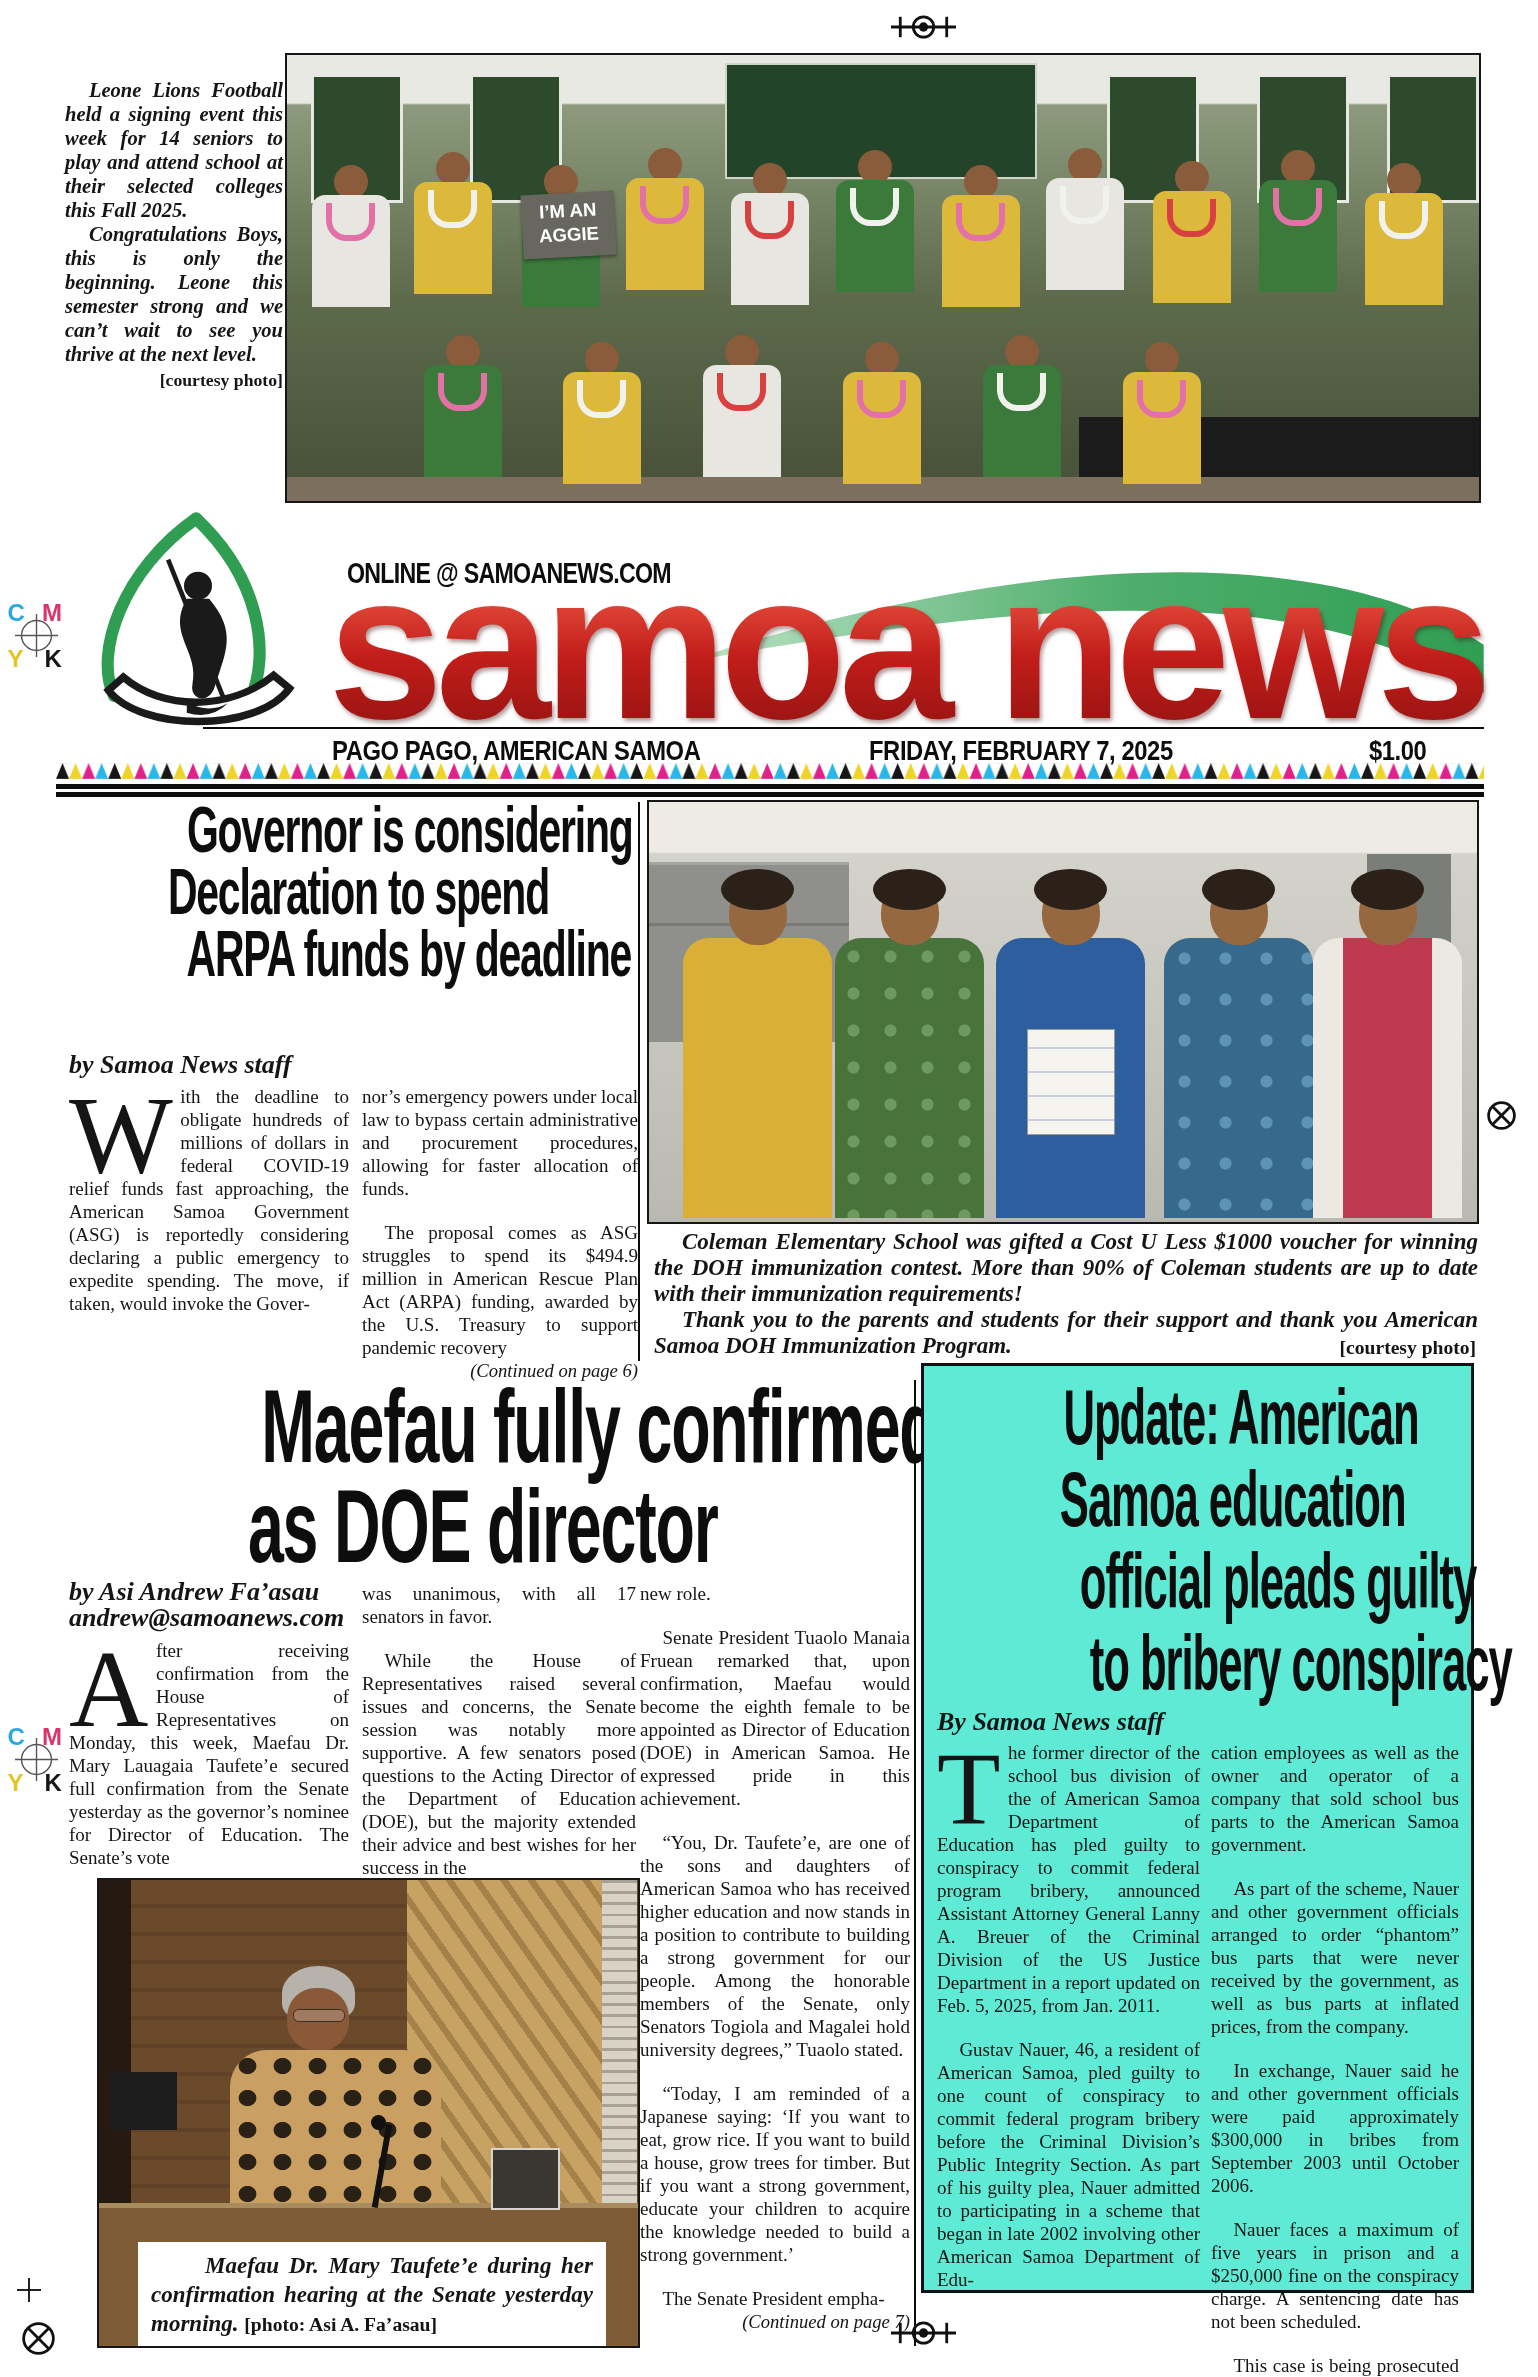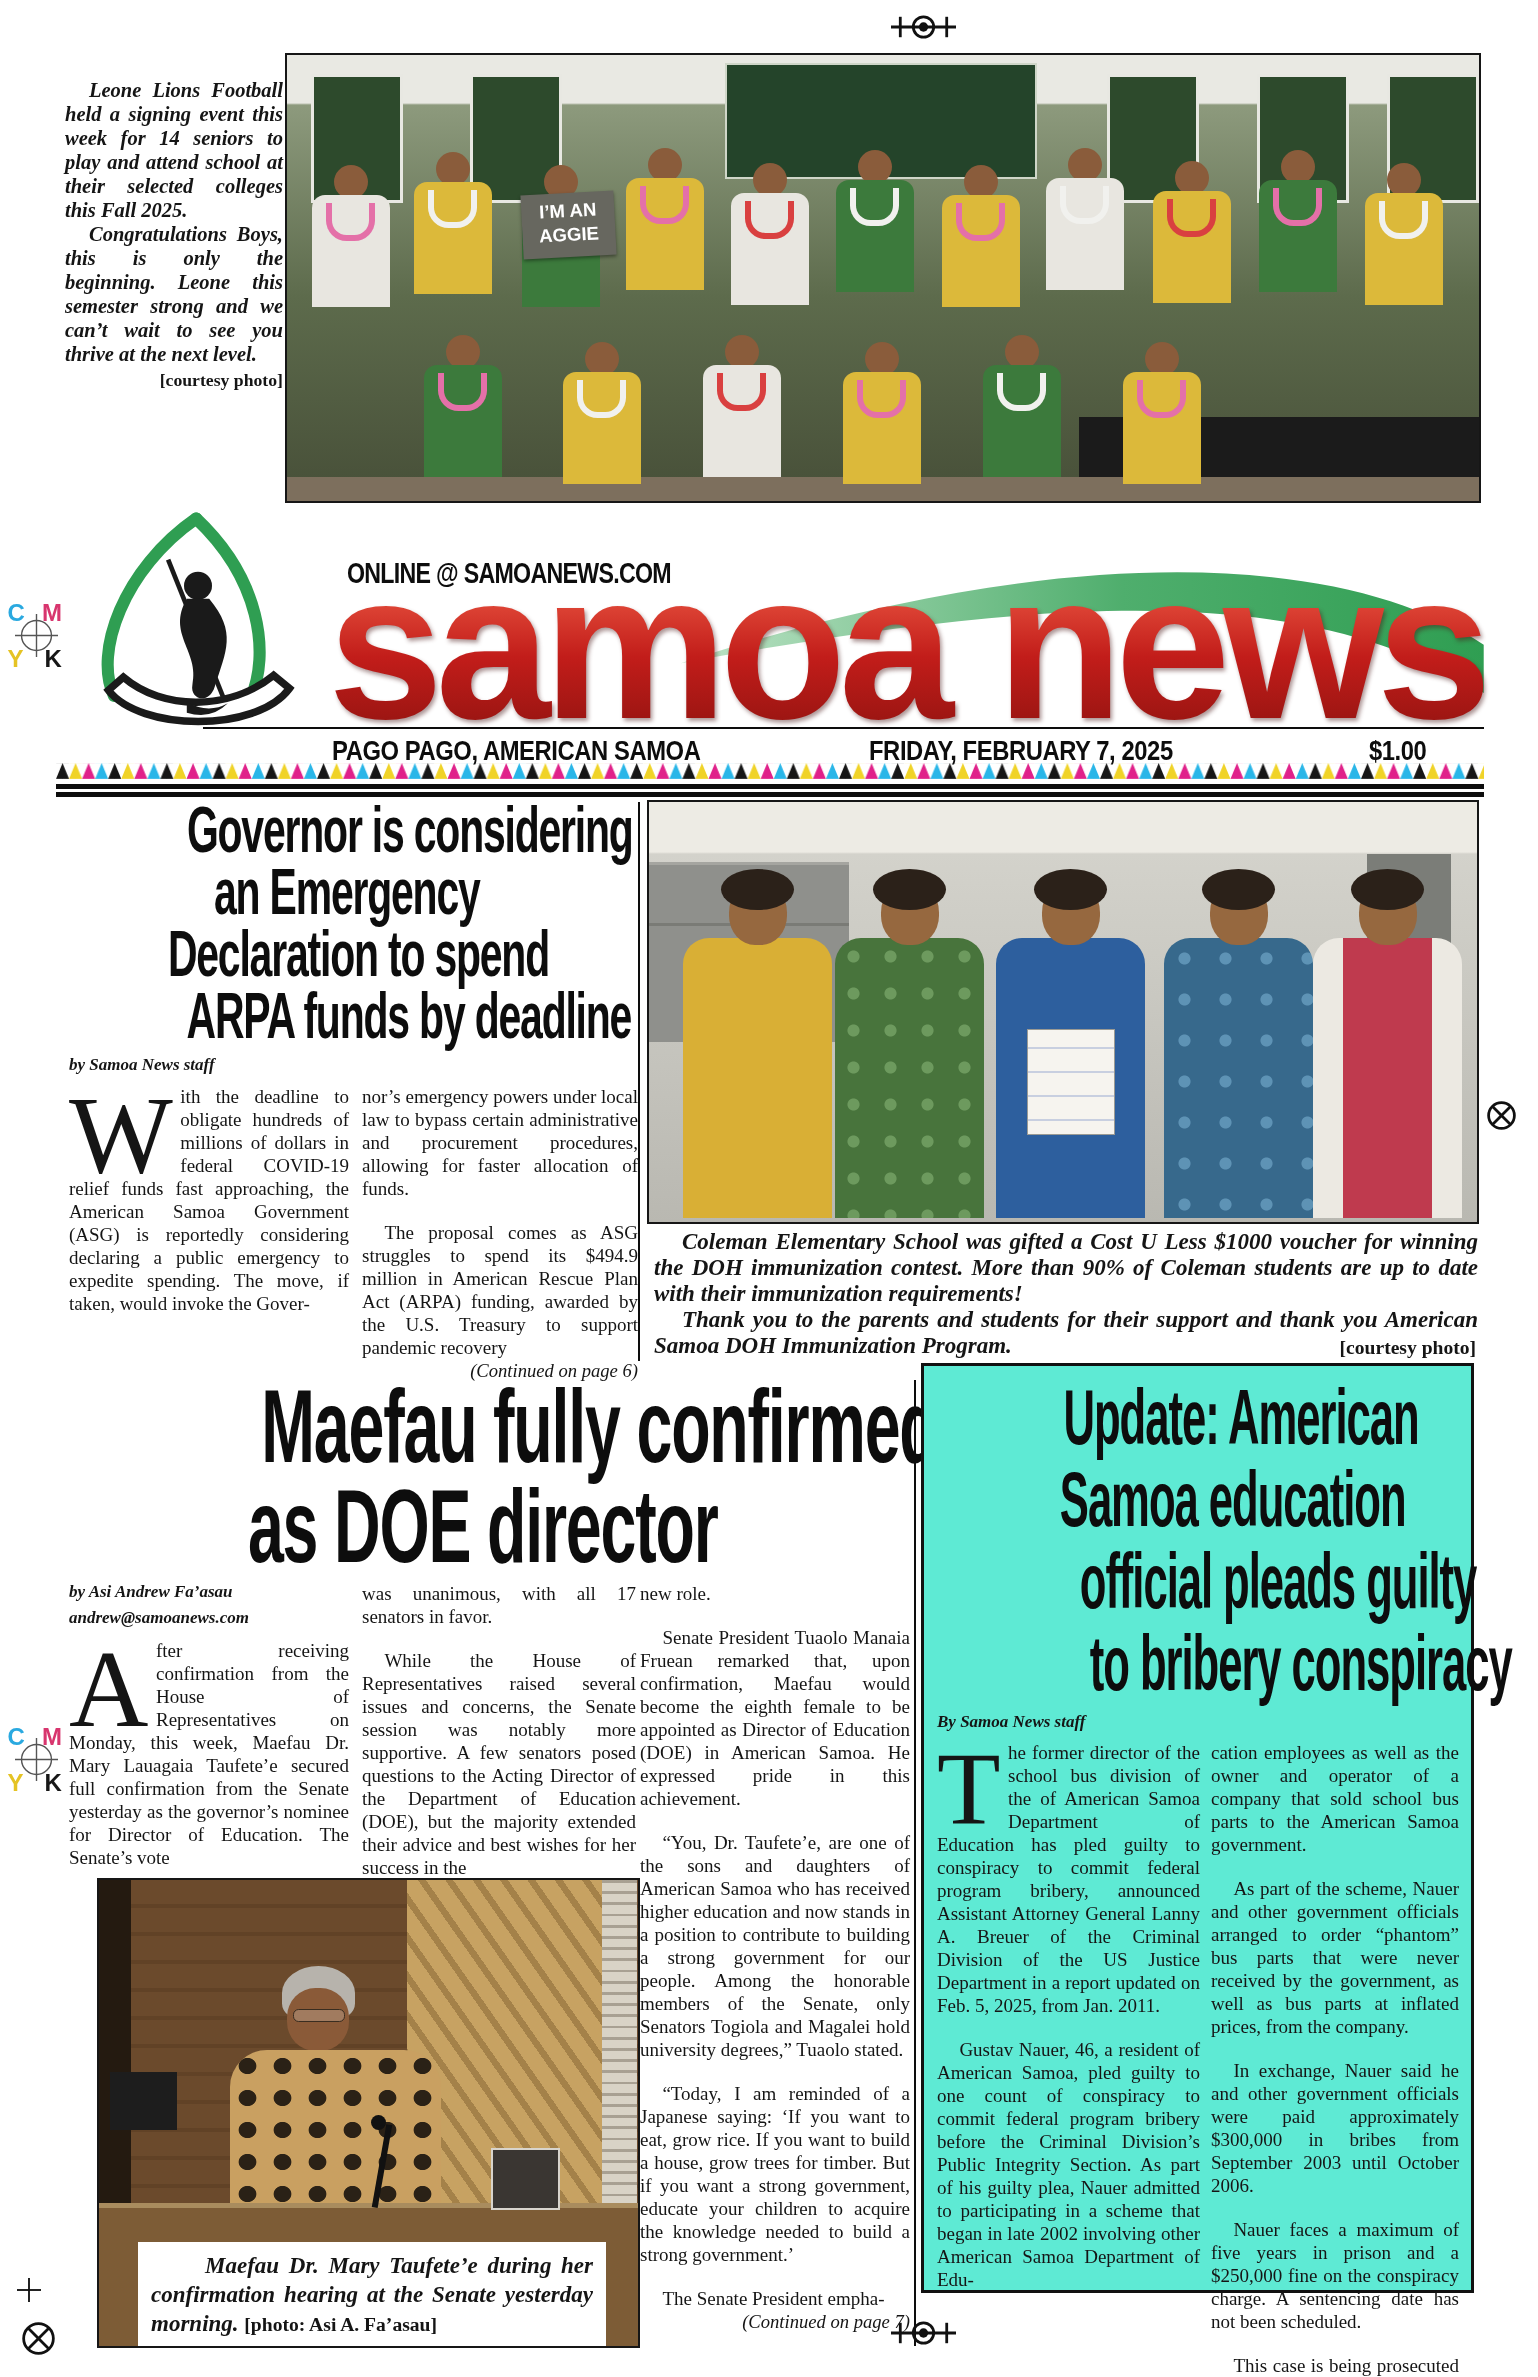--- a/index.html
+++ b/index.html
@@ -6,21 +6,21 @@
   .page{position:relative;width:1538px;height:2377px;background:#fff;overflow:hidden;
         font-family:"Liberation Serif",serif;color:#151515;}
   .abs{position:absolute;}
 
   
   .body-col{position:absolute;font-size:19px;line-height:23px;text-align:justify;}
   .body-col p{margin:0;}
   .body-col p.ind{text-indent:22.4px;margin-top:21px;}
   .dropcap{float:left;font-size:110px;line-height:84px;margin:7.5px 7.5px 0 0;font-weight:400;}
   .cont-line{font-style:italic;text-align:right;font-size:18.6px;line-height:24px;}
-  .byline{position:absolute;font-weight:700;font-style:italic;font-size:17px;line-height:26px;}
+  .byline{position:absolute;font-weight:700;font-style:italic;font-size:26px;line-height:26px;}
 
   
   .hl-block{position:absolute;display:flex;flex-direction:column;}
   .hl-row{white-space:nowrap;text-align:center;}
   .hl-row span{display:inline-block;font-family:"Liberation Sans",sans-serif;font-weight:700;
                color:#0d0d0d;letter-spacing:-1.9px;}
   .gov .hl-row{height:62px;line-height:60px;}
   .gov .hl-row span{font-size:65px;transform:scaleX(.63);}
   .mae .hl-row{height:100px;line-height:97px;}
   .mae .hl-row span{font-size:104px;transform:scaleX(.62);}
@@ -241,21 +241,20 @@
       <polygon points="42,17 49,0 56,17" fill="#29b6e8"></polygon>
     </pattern>
       </defs>
     <rect width="1532" height="17" fill="url(#tri)"></rect>
   </svg>
   <div class="hrule" style="left:56px;top:784px;width:1428px;height:4.7px;"></div>
   <div class="hrule" style="left:56px;top:792px;width:1428px;height:4.7px;"></div>
 
   <div class="hl-block gov" style="left:56px;top:800px;width:582px;">
     <div class="hl-row"><span>Governor is considering</span></div>
-    <div class="hl-row"><span>an Emergency</span></div>
     <div class="hl-row"><span>Declaration to spend</span></div>
     <div class="hl-row"><span>ARPA funds by deadline</span></div>
   </div>
   <div class="byline" style="left:69px;top:1052px;">by Samoa News staff</div>
   <div class="body-col" style="left:69px;top:1085px;width:280px;">
     <p><span class="dropcap">W</span><span>ith the deadline to obligate hundreds of millions of dollars in federal COVID-19 relief funds fast approaching, the American Samoa Government (ASG) is reportedly considering declaring a public emergency to expedite spending. The move, if taken, would invoke the Gover-</span></p>
   </div>
   <div class="body-col" style="left:362px;top:1085px;width:276px;">
     <p>nor’s emergency powers under local law to bypass certain administrative and procurement procedures, allowing for faster allocation of funds.</p>
     <p class="ind">The proposal comes as ASG struggles to spend its $494.9 million in American Rescue Plan Act (ARPA) funding, awarded by the U.S. Treasury to support pandemic recovery</p>

